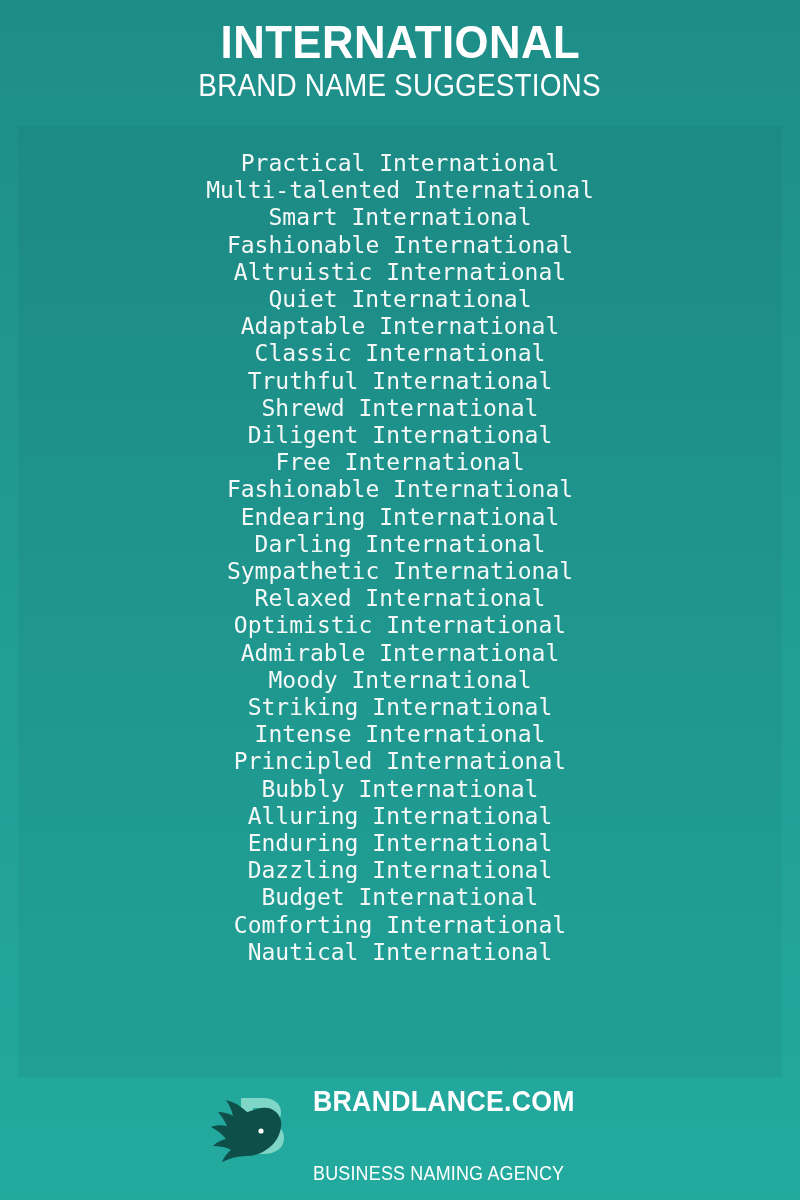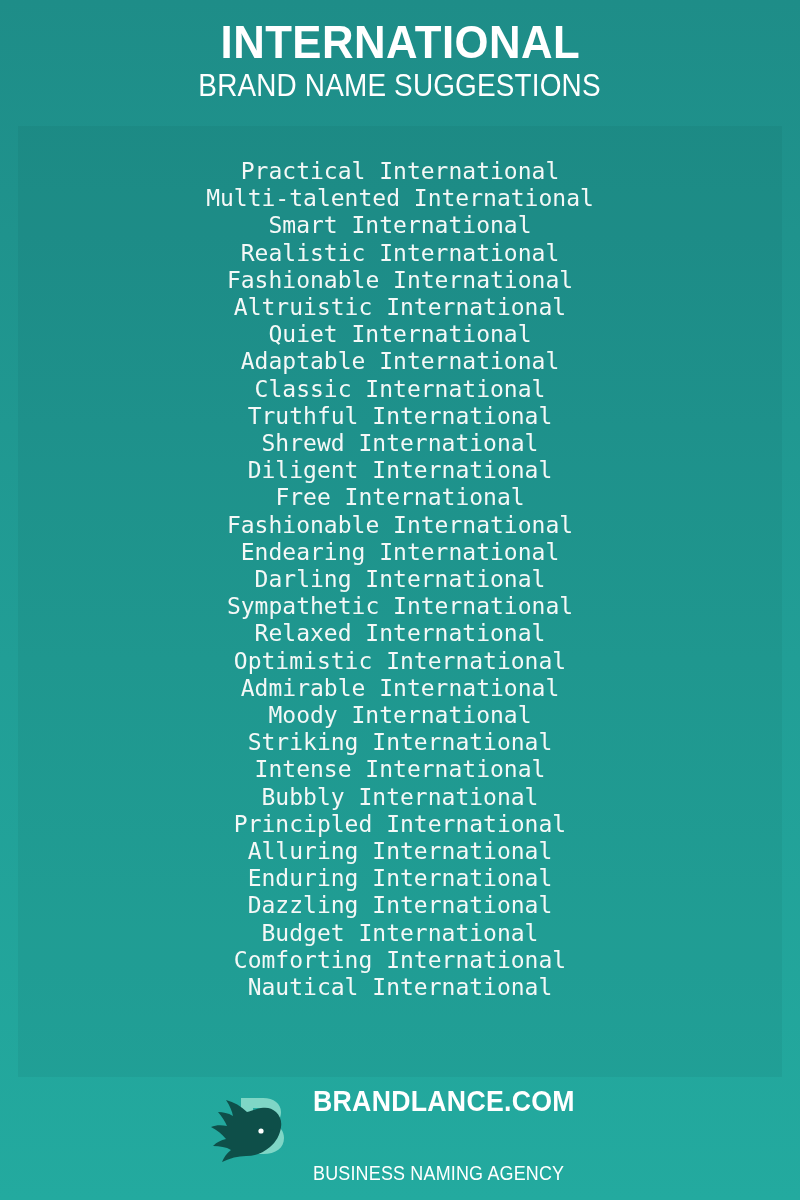--- a/index.html
+++ b/index.html
@@ -72,21 +72,21 @@
     height: 951px;
     background: rgba(0, 40, 38, 0.055);
     box-sizing: border-box;
     padding-top: 20px;
     display: flex;
     flex-direction: column;
     align-items: center;
   }
   .name-list {
     list-style: none;
-    margin: 12px;
+    margin: 4px;
     padding: 0;
     width: 100%;
     text-align: center;
   }
   .name-item {
     color: #f4f8f7;
     font-family: "DejaVu Sans Mono", "Liberation Mono", monospace;
     font-size: 23px;
     line-height: 27.2px;
     letter-spacing: 0px;
@@ -152,42 +152,41 @@
     <div class="header-title">INTERNATIONAL</div>
     <div class="header-subtitle">BRAND NAME SUGGESTIONS</div>
   </div>
 
   <div class="panel-wrap">
     <div class="panel">
       <ul class="name-list">
           <li class="name-item">Practical International</li>
           <li class="name-item">Multi-talented International</li>
           <li class="name-item">Smart International</li>
-          <li class="name-item">Realistic International</li>
           <li class="name-item">Fashionable International</li>
           <li class="name-item">Altruistic International</li>
           <li class="name-item">Quiet International</li>
           <li class="name-item">Adaptable International</li>
           <li class="name-item">Classic International</li>
           <li class="name-item">Truthful International</li>
           <li class="name-item">Shrewd International</li>
           <li class="name-item">Diligent International</li>
           <li class="name-item">Free International</li>
           <li class="name-item">Fashionable International</li>
           <li class="name-item">Endearing International</li>
           <li class="name-item">Darling International</li>
           <li class="name-item">Sympathetic International</li>
           <li class="name-item">Relaxed International</li>
           <li class="name-item">Optimistic International</li>
           <li class="name-item">Admirable International</li>
           <li class="name-item">Moody International</li>
           <li class="name-item">Striking International</li>
           <li class="name-item">Intense International</li>
+          <li class="name-item">Principled International</li>
           <li class="name-item">Bubbly International</li>
-          <li class="name-item">Principled International</li>
           <li class="name-item">Alluring International</li>
           <li class="name-item">Enduring International</li>
           <li class="name-item">Dazzling International</li>
           <li class="name-item">Budget International</li>
           <li class="name-item">Comforting International</li>
           <li class="name-item">Nautical International</li>
         </ul>
     </div>
   </div>
 

